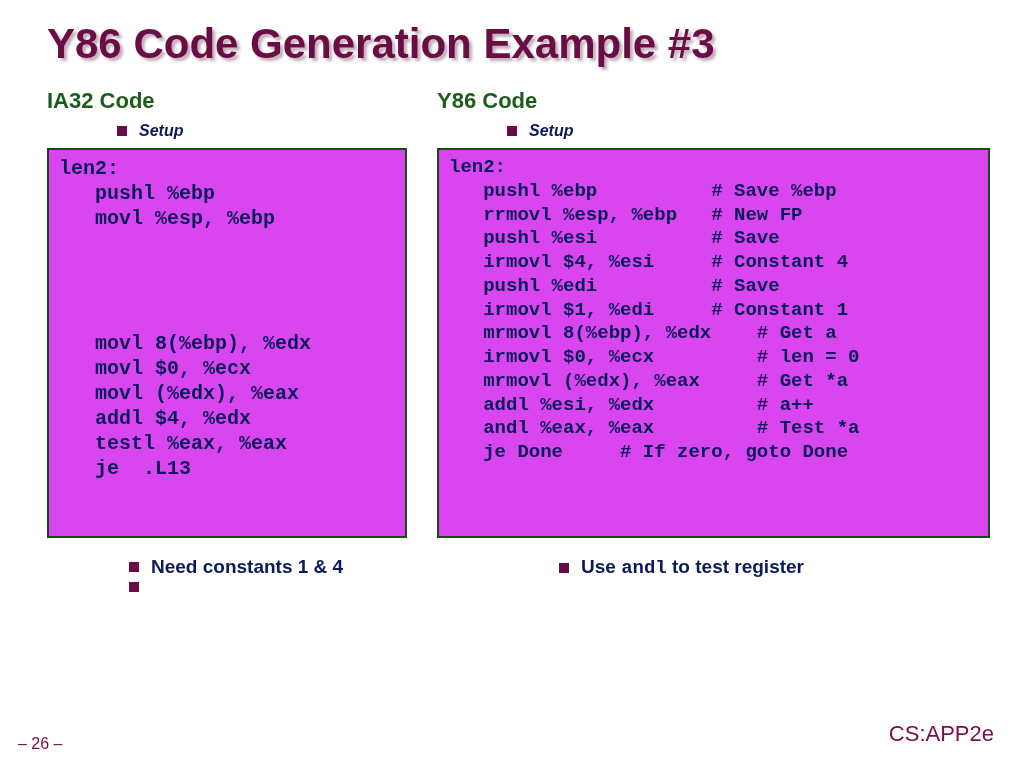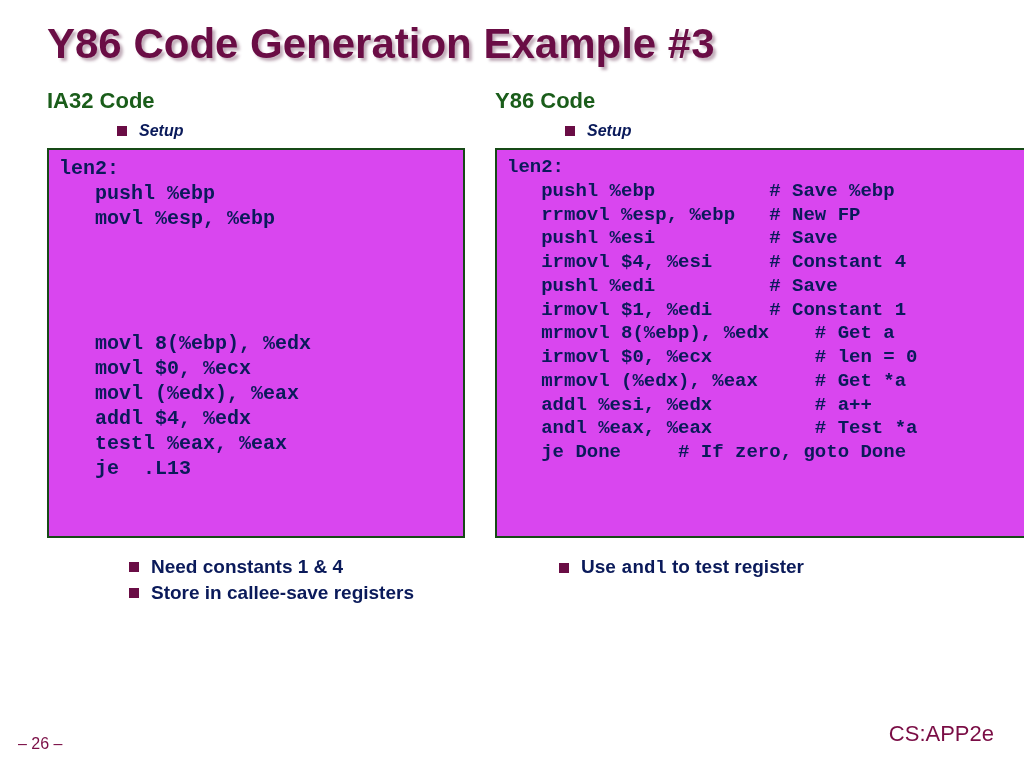--- a/index.html
+++ b/index.html
@@ -25,21 +25,21 @@
     text-shadow: 3px 3px 3px rgba(100,50,80,0.4);
     margin: 0 0 20px 0;
   }
   .columns {
     display: flex;
     gap: 30px;
   }
   .col {
     flex: 0 0 auto;
   }
-  .col.left { width: 418px; }
+  .col.left { width: 360px; }
   .col.right { width: 553px; }
   .section-head {
     font-size: 22px;
     font-weight: bold;
     color: #1a5d1a;
     margin: 0 0 8px 0;
   }
   .bullet-row {
     display: flex;
     align-items: center;
@@ -155,21 +155,20 @@
   </div>
 
   <div class="footer-bullets">
     <div class="fb-left">
       <div class="fb-row">
         <div class="sq"></div>
         <div class="fb-text">Need constants 1 &amp; 4</div>
       </div>
       <div class="fb-row">
         <div class="sq"></div>
-        <div class="fb-text">Store in callee-save registers</div>
       </div>
     </div>
     <div class="fb-right">
       <div class="fb-row">
         <div class="sq"></div>
         <div class="fb-text">
           <span>Use </span><span class="mono">andl</span><span> to test register</span>
         </div>
       </div>
     </div>

